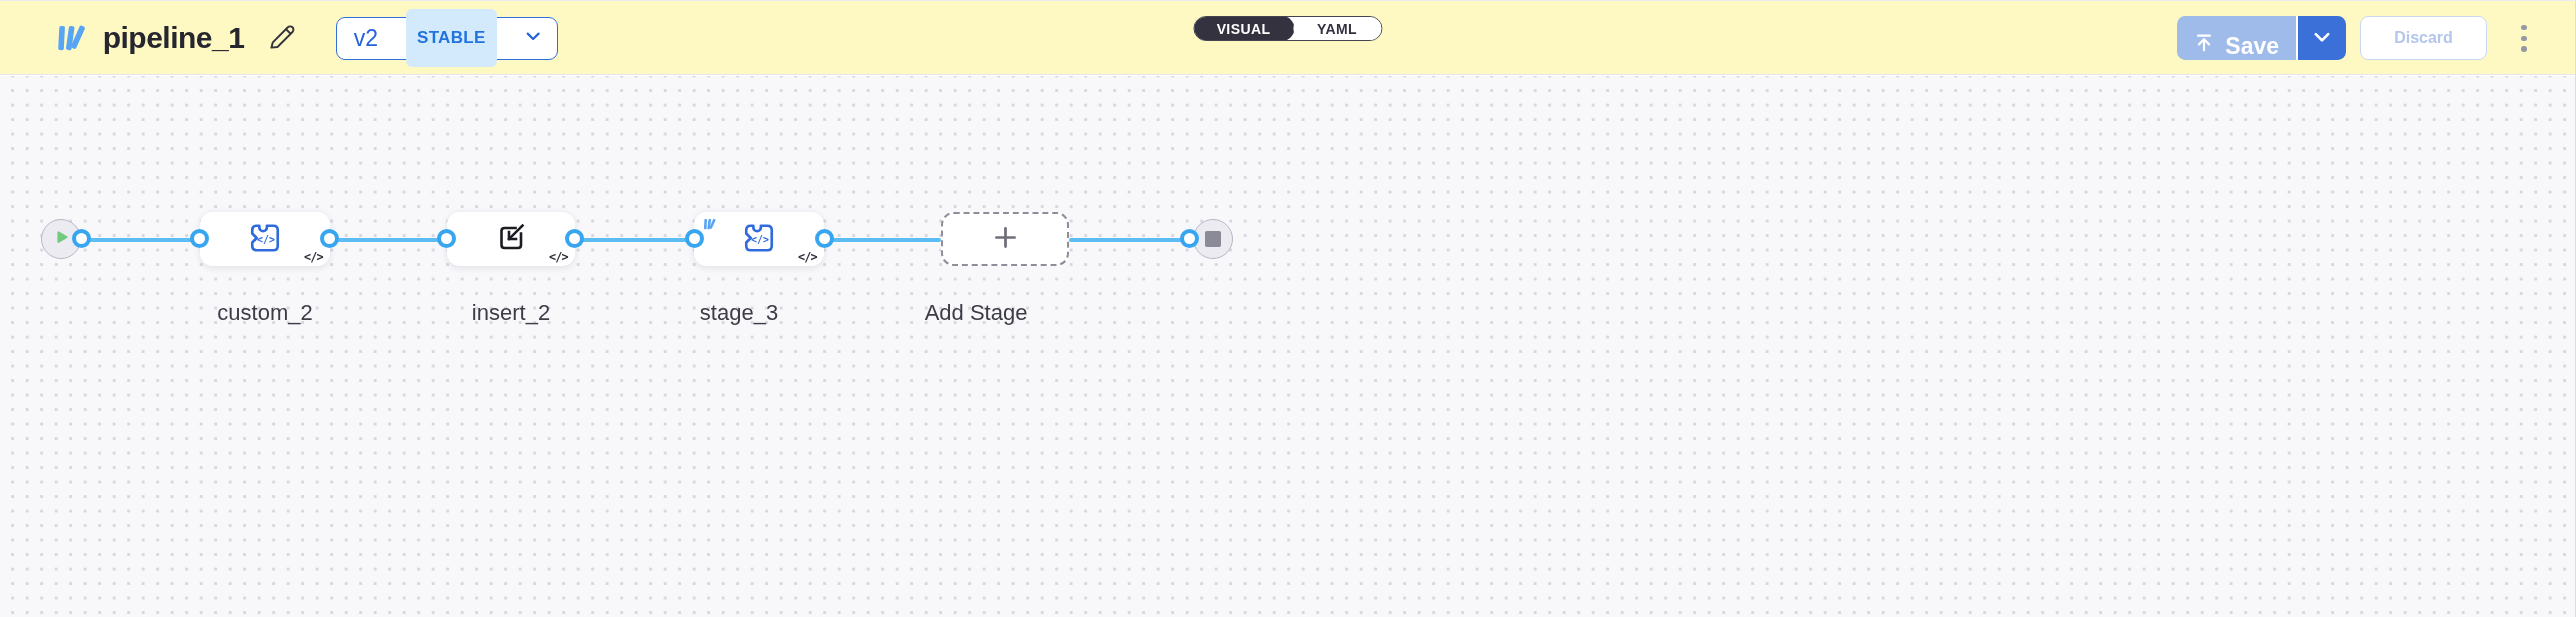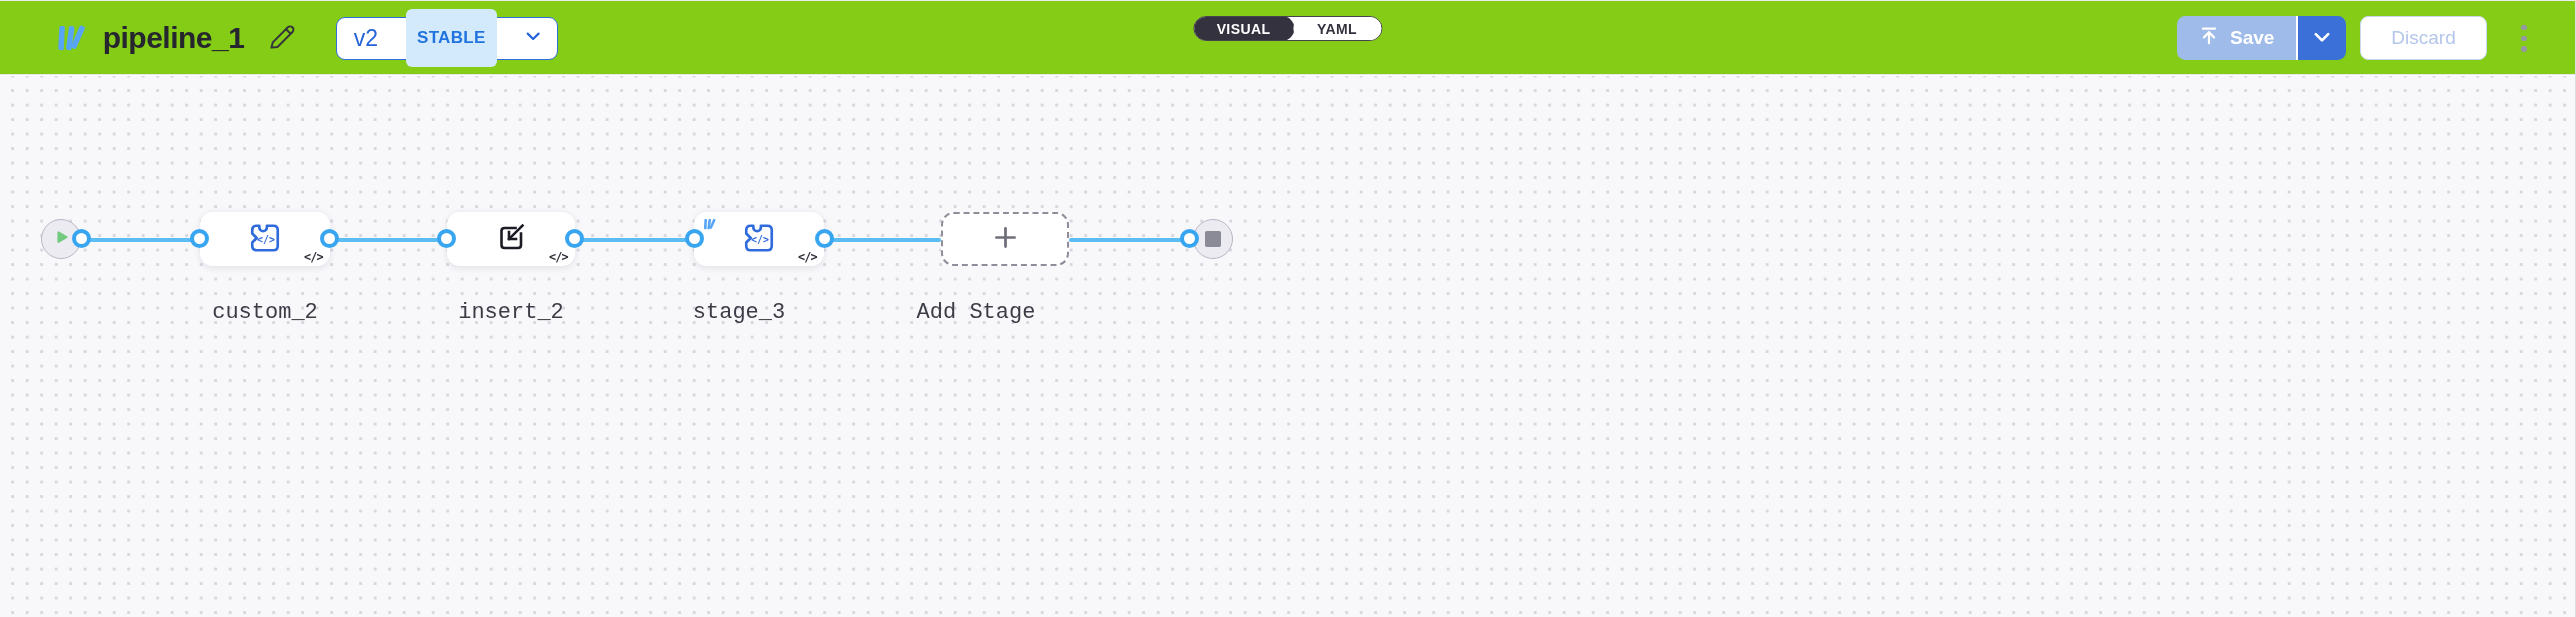--- a/index.html
+++ b/index.html
@@ -1,21 +1,21 @@
 <!DOCTYPE html>
 <html style="font-size:14.5px"><head>
 <meta charset="utf-8">
 <style>
   * { margin:0; padding:0; box-sizing:border-box; }
   html,body { width:2576px; height:617px; font-family:"Liberation Sans", sans-serif; }
   .page { position:relative; width:2576px; height:617px; background:#ffffff; overflow:hidden;
           border-top:0.9px solid #ececf0; border-right:1.8px solid #dcdce3; }
 
   
-  .header { position:absolute; left:0; top:0; width:100%; height:74px; background:#84cc16;
+  .header { position:absolute; left:0; top:0; width:100%; height:74px; background:#fef9c3;
             border-bottom:0.9px solid #e5e5ea; z-index:10; }
   .header-left { position:absolute; left:50px; top:0; height:74px; display:flex; align-items:center; }
   .brand { width:40px; height:40px; display:flex; align-items:center; justify-content:center; }
   .title { margin-left:12.7px; font-size:30px; font-weight:800; letter-spacing:-0.5px; color:#26262e; }
   .edit-btn { margin-left:20px; width:36px; height:36px; background:none; border:none; cursor:pointer;
               display:flex; align-items:center; justify-content:center; }
   .version-select { margin-left:36px; height:43px; display:flex; align-items:center; gap:28px;
                     padding:0 16.3px; background:#fff; border:1.4px solid #2e6fdb; border-radius:9px; cursor:pointer; }
   .version-label { font-size:23px; color:#2563d9; font-weight:500; }
   .version-badge { font-size:17px; font-weight:700; color:#2173de; background:#d2eafc;
@@ -24,26 +24,26 @@
   .view-toggle { position:absolute; left:50%; top:15px; transform:translateX(-50%); height:25.4px;
                  display:flex; align-items:stretch; border:1.4px solid #45434f; border-radius:907px;
                  background:#ffffff; overflow:hidden; }
   .toggle-opt { display:flex; align-items:center; justify-content:center; padding:0 24px;
                 font-size:14px; font-weight:700; letter-spacing:0.4px; cursor:pointer; border-radius:907px; }
   .toggle-opt.selected { background:#34323e; color:#ffffff; margin:-0.9px; padding:0 23.6px; }
   .toggle-opt.unselected { color:#34323e; background:#ffffff; }
 
   .header-right { position:absolute; right:32px; top:15.4px; display:flex; align-items:center; }
   .save-split { display:flex; height:44px; border-radius:8.2px; overflow:hidden; }
-  .save-main { display:flex; align-items:center; justify-content:center; gap:10px; width:119px;
-               background:#9fbbea; color:#ffffff; font-size:19px; font-weight:700; border:none; }
+  .save-main { display:flex; align-items:flex-end; justify-content:center; gap:10px; width:119px;
+               background:#9fbbea; color:#ffffff; font-size:23px; font-weight:700; border:none; }
   .save-divider { width:1.8px; background:#ffffff; }
   .save-caret { width:48px; background:#3b70d8; border:none; display:flex; align-items:center; justify-content:center; cursor:pointer; }
   .discard-btn { margin-left:14.5px; width:127px; height:44px; background:#ffffff; border:1.4px solid #c9d7f2;
-                 border-radius:8.2px; color:#b4c6ea; font-size:19px; font-weight:400; }
+                 border-radius:8.2px; color:#b4c6ea; font-size:16px; font-weight:700; }
   .kebab-btn { margin-left:18px; width:38px; height:44px; background:none; border:none; cursor:pointer;
                display:flex; flex-direction:column; align-items:center; justify-content:center; gap:5.4px; }
   .kebab-btn span { width:5.4px; height:5.4px; border-radius:50%; background:#9599a3; }
 
   
   .canvas { position:absolute; left:0; top:75px; width:100%; height:542px;
             background-color:#f8f8fb;
             background-image:radial-gradient(circle, #d7d7e0 1.5px, transparent 1.5px);
             background-size:14.5px 14.5px; background-position:5.4px 7.3px; }
 
@@ -57,21 +57,21 @@
   .node .code-badge { position:absolute; right:7.3px; bottom:1.8px; font-size:11.8px; font-weight:600;
                       color:#2e2e38; font-family:"DejaVu Sans Mono", monospace; letter-spacing:-0.9px; }
   .node .mini-brand { position:absolute; left:5.4px; top:3.6px; }
   .node.add-stage { border:2.3px dashed #8e8d99; box-shadow:none; background:#ffffff; }
 
   .circle-node { position:absolute; top:143px; width:40px; height:40px; border-radius:50%;
                  background:#edebf2; border:1.4px solid #bab7c5; z-index:2;
                  display:flex; align-items:center; justify-content:center; cursor:pointer; }
   .stop-square { width:15.4px; height:15.4px; background:#8b8b98; border-radius:1.8px; }
 
-  .node-label { position:absolute; top:224px; text-align:center; font-size:22px; color:#3c3c46; z-index:2;font-family:Liberation Mono, monospace; }
+  .node-label { position:absolute; top:224px; text-align:center; font-size:22px; color:#3c3c46; z-index:2; }
 </style>
 </head>
 <body>
 
 <div class="page">
 
   <div class="header">
     <div class="header-left">
       <span class="brand">
         <svg width="38" height="38" viewBox="0 0 44 44">

